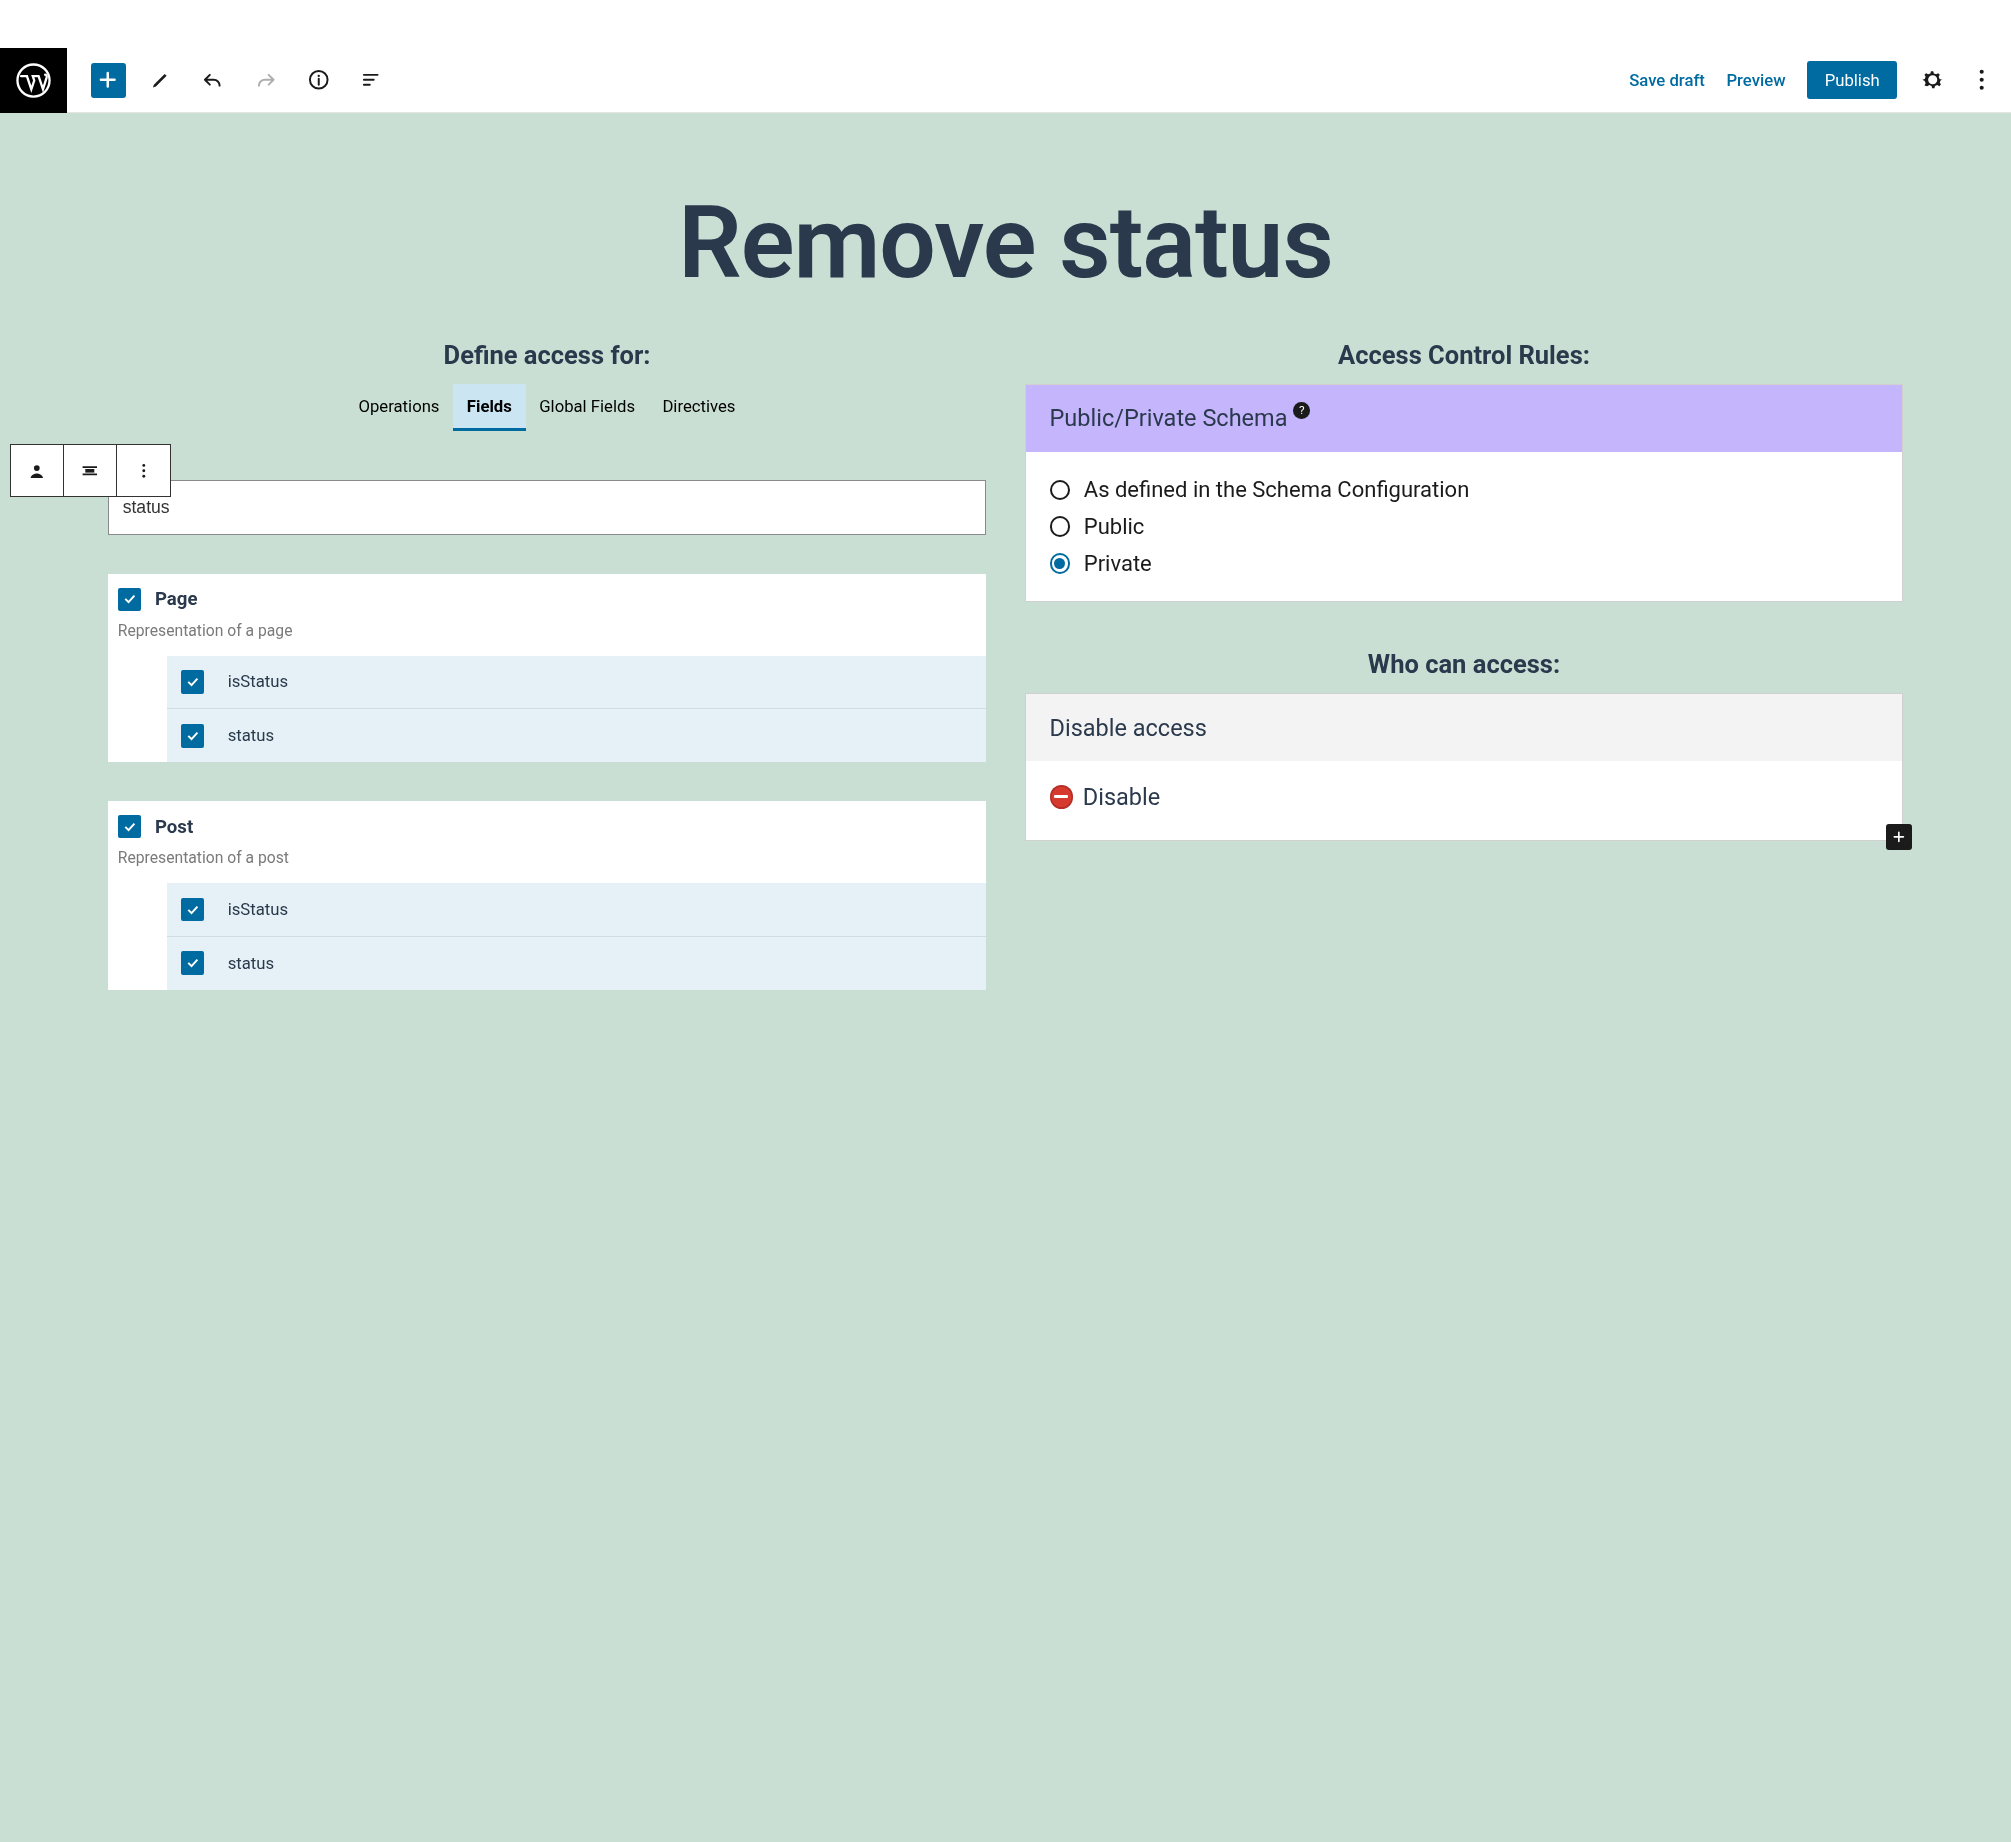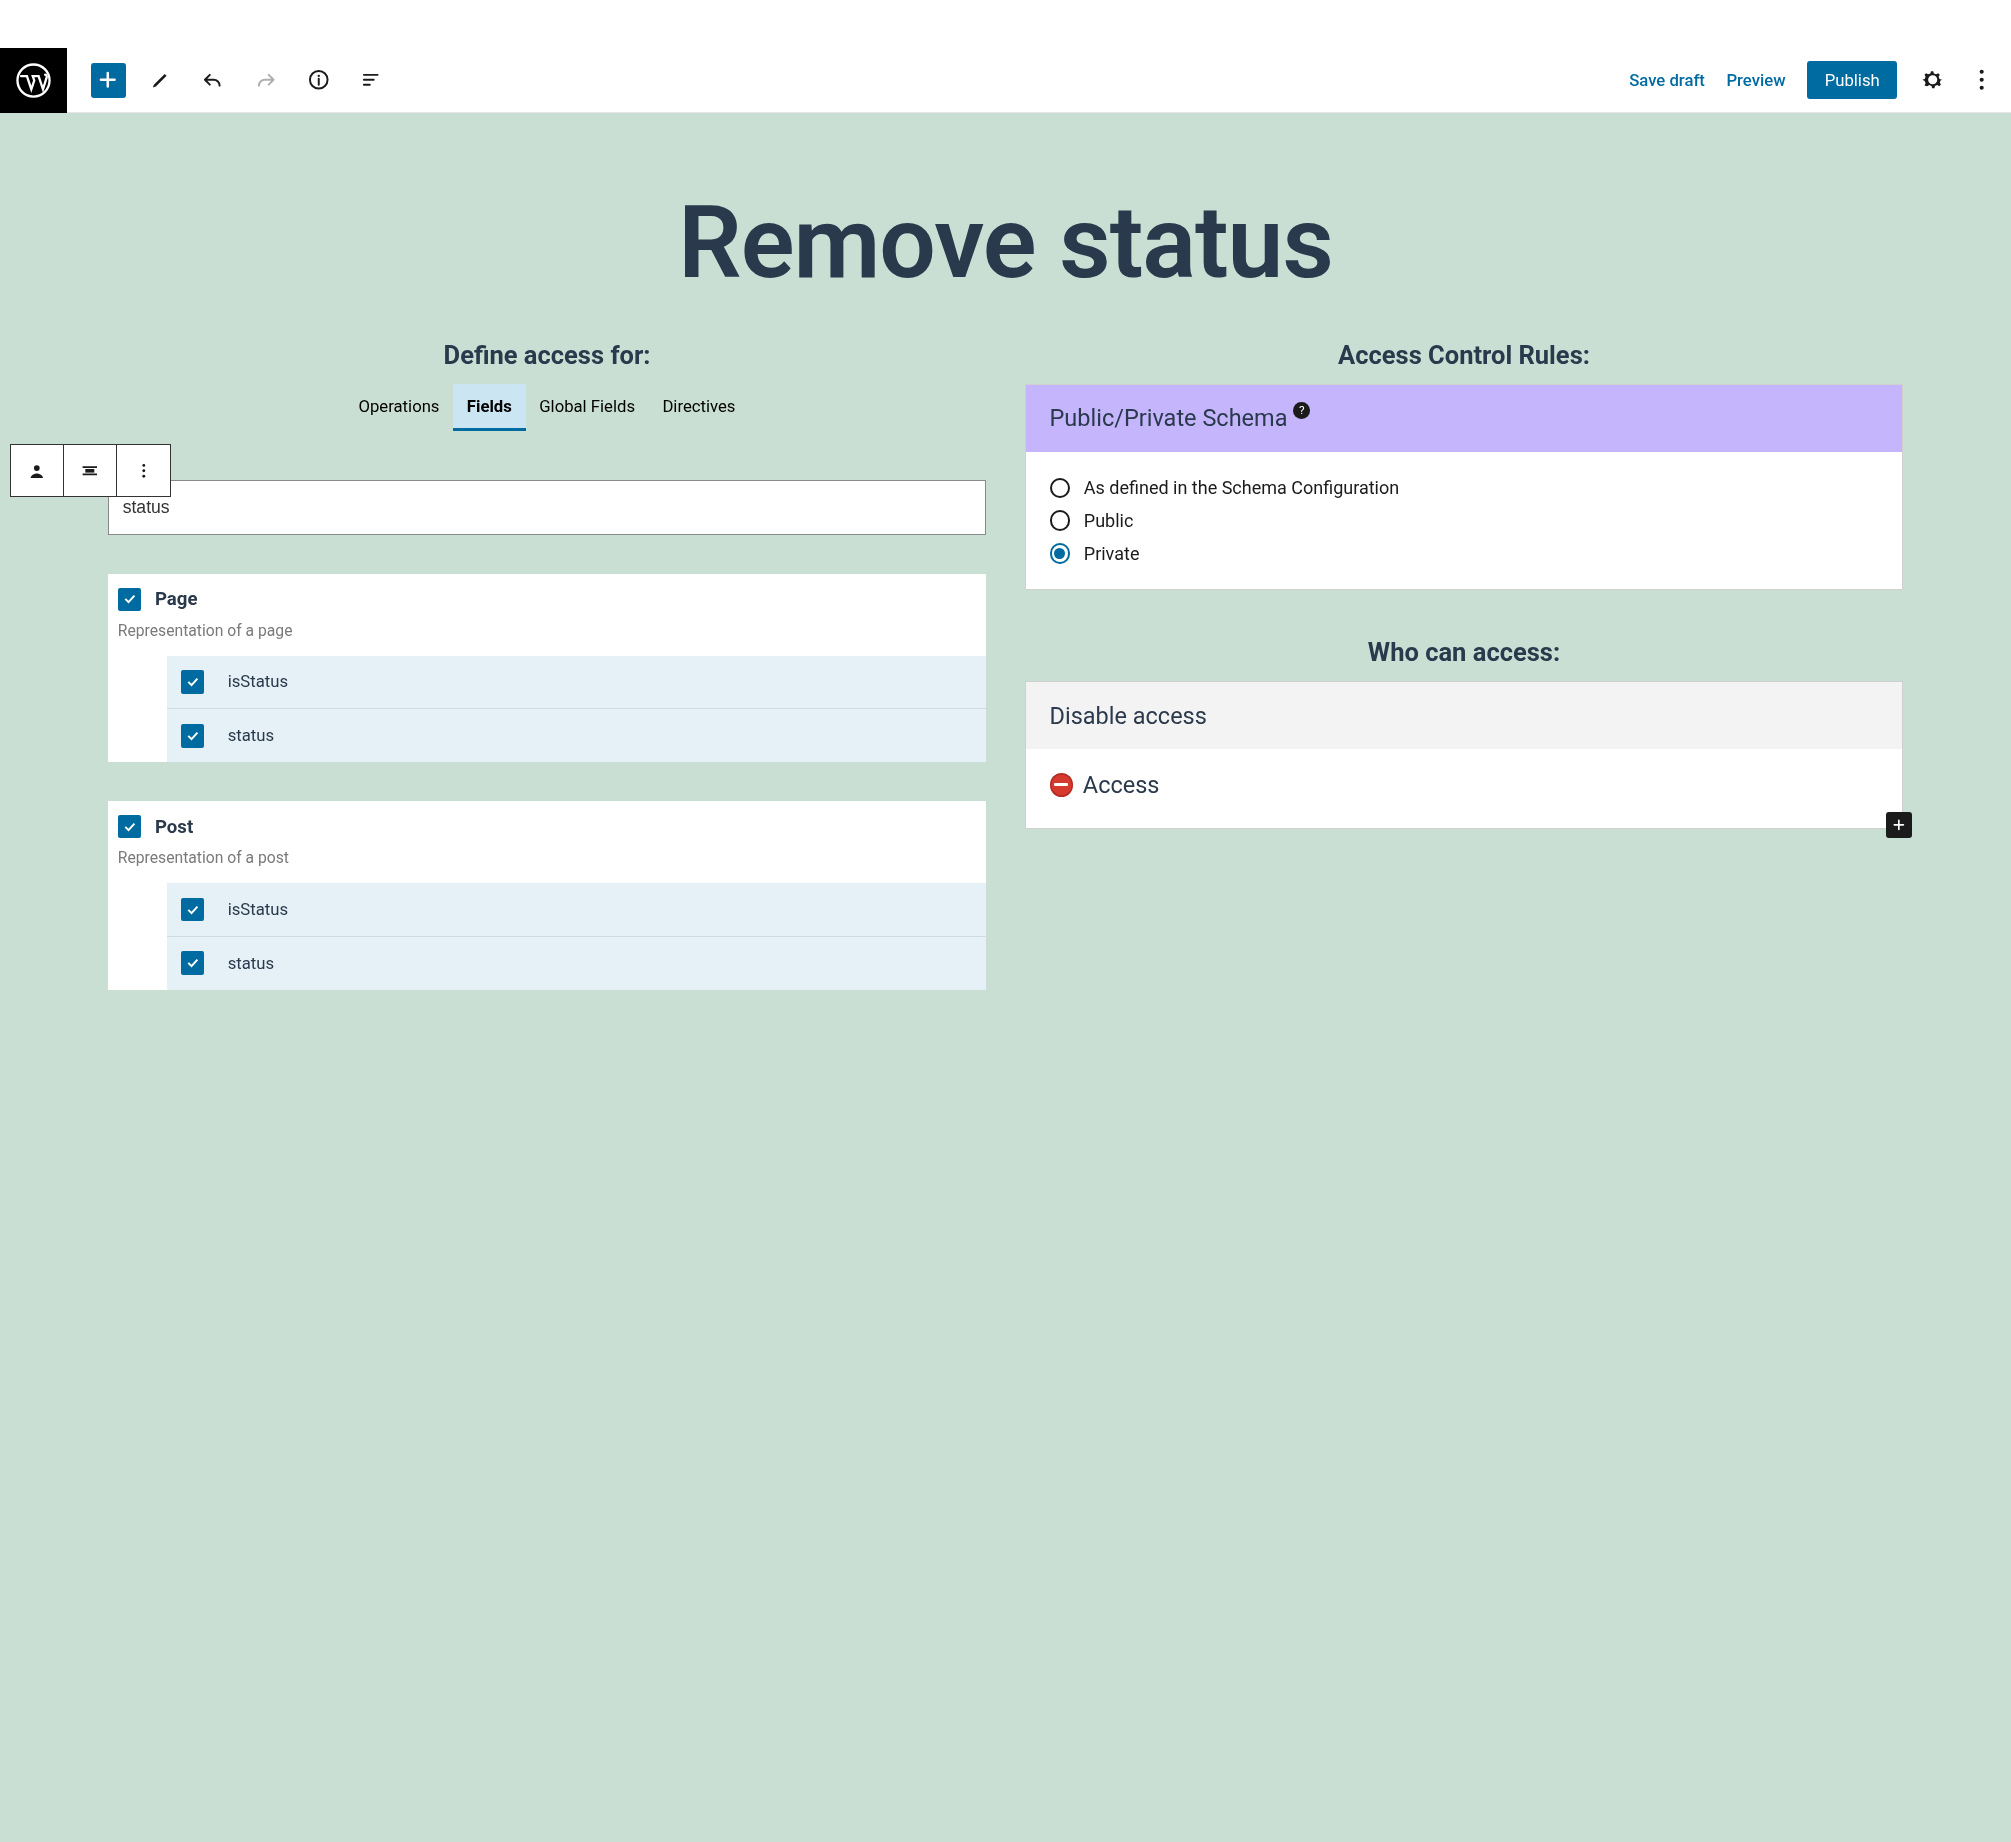--- a/index.html
+++ b/index.html
@@ -153,21 +153,21 @@
   .card-body { padding: 19.6px 23.5px; }
   .radio-row { display:flex; align-items:center; gap:13.7px; padding:5.9px 0; cursor:pointer; }
   .radio {
     width:20.6px; height:20.6px; border:2.5px solid #1b1b1b; border-radius:50%;
     display:inline-flex; align-items:center; justify-content:center;
   }
   .radio.selected { border-color:#006ba1; }
   .radio.selected::after {
     content:""; width:10.8px; height:10.8px; background:#006ba1; border-radius:50%;
   }
-  .radio-label { font-size:18px; color:#1b1b1b; }
+  .radio-label { font-size:22px; color:#1b1b1b; }
   .who-card { background:#fff; border:1px solid #d0d0d0; position:relative; }
   .who-card .card-head {
     background:#f3f3f3; padding: 19.6px 23.5px;
     font-size: 23.5px; color:#2a394c;
   }
   .who-body { padding: 21.6px 23.5px 29px; font-size: 23.5px; color:#2a394c; display:flex; align-items:center; gap:9.8px; }
   .no-entry {
     width:23.5px; height:23.5px; border-radius:50%;
     background: radial-gradient(circle, #d63a2f 60%, #b52d24 61%);
     display:inline-flex; align-items:center; justify-content:center;
@@ -369,21 +369,21 @@
           </div>
         </div>
       </div>
 
       <div class="section-heading">Who can access:</div>
 
       <div class="who-card">
         <div class="card-head">Disable access</div>
         <div class="who-body">
           <span class="no-entry"></span>
-          <span>Access</span>
+          <span>Disable</span>
         </div>
         <div class="add-fab">
           <svg viewBox="0 0 24 24" width="15.7" height="15.7">
               <path d="M12 5v14M5 12h14" stroke="#fff" stroke-width="2.5" stroke-linecap="round"></path>
             </svg>
         </div>
       </div>
     </div>
   </div>
 </div>

